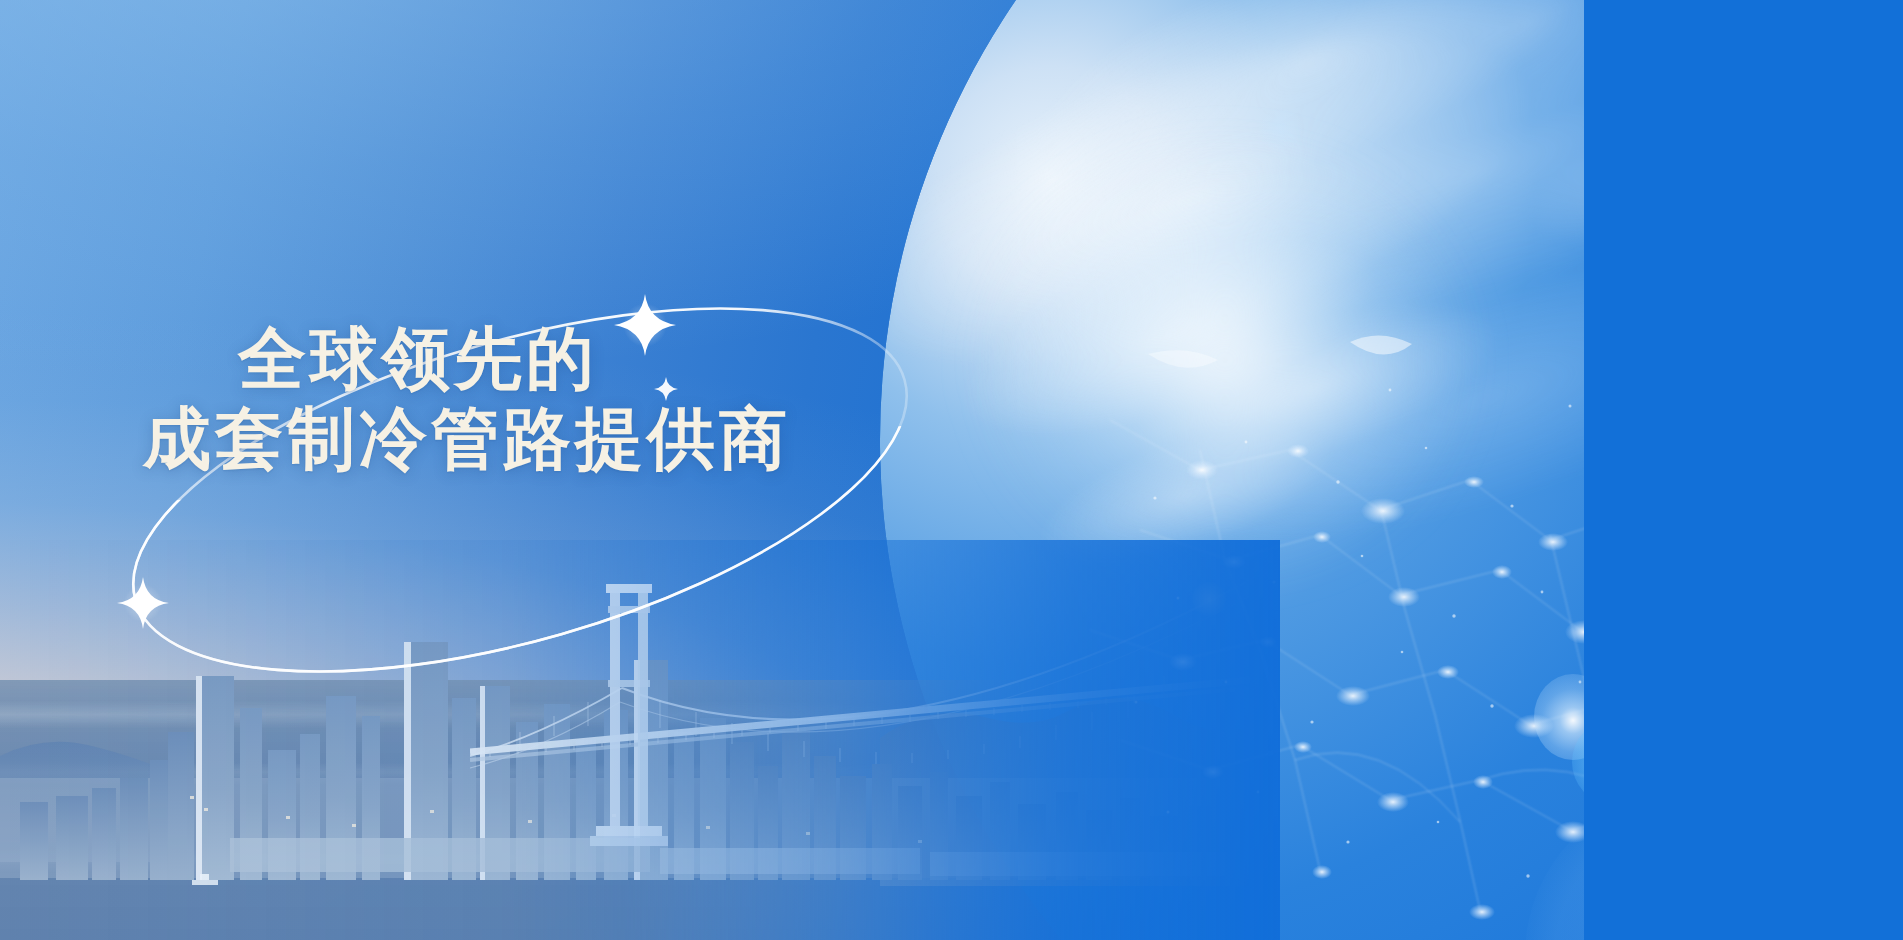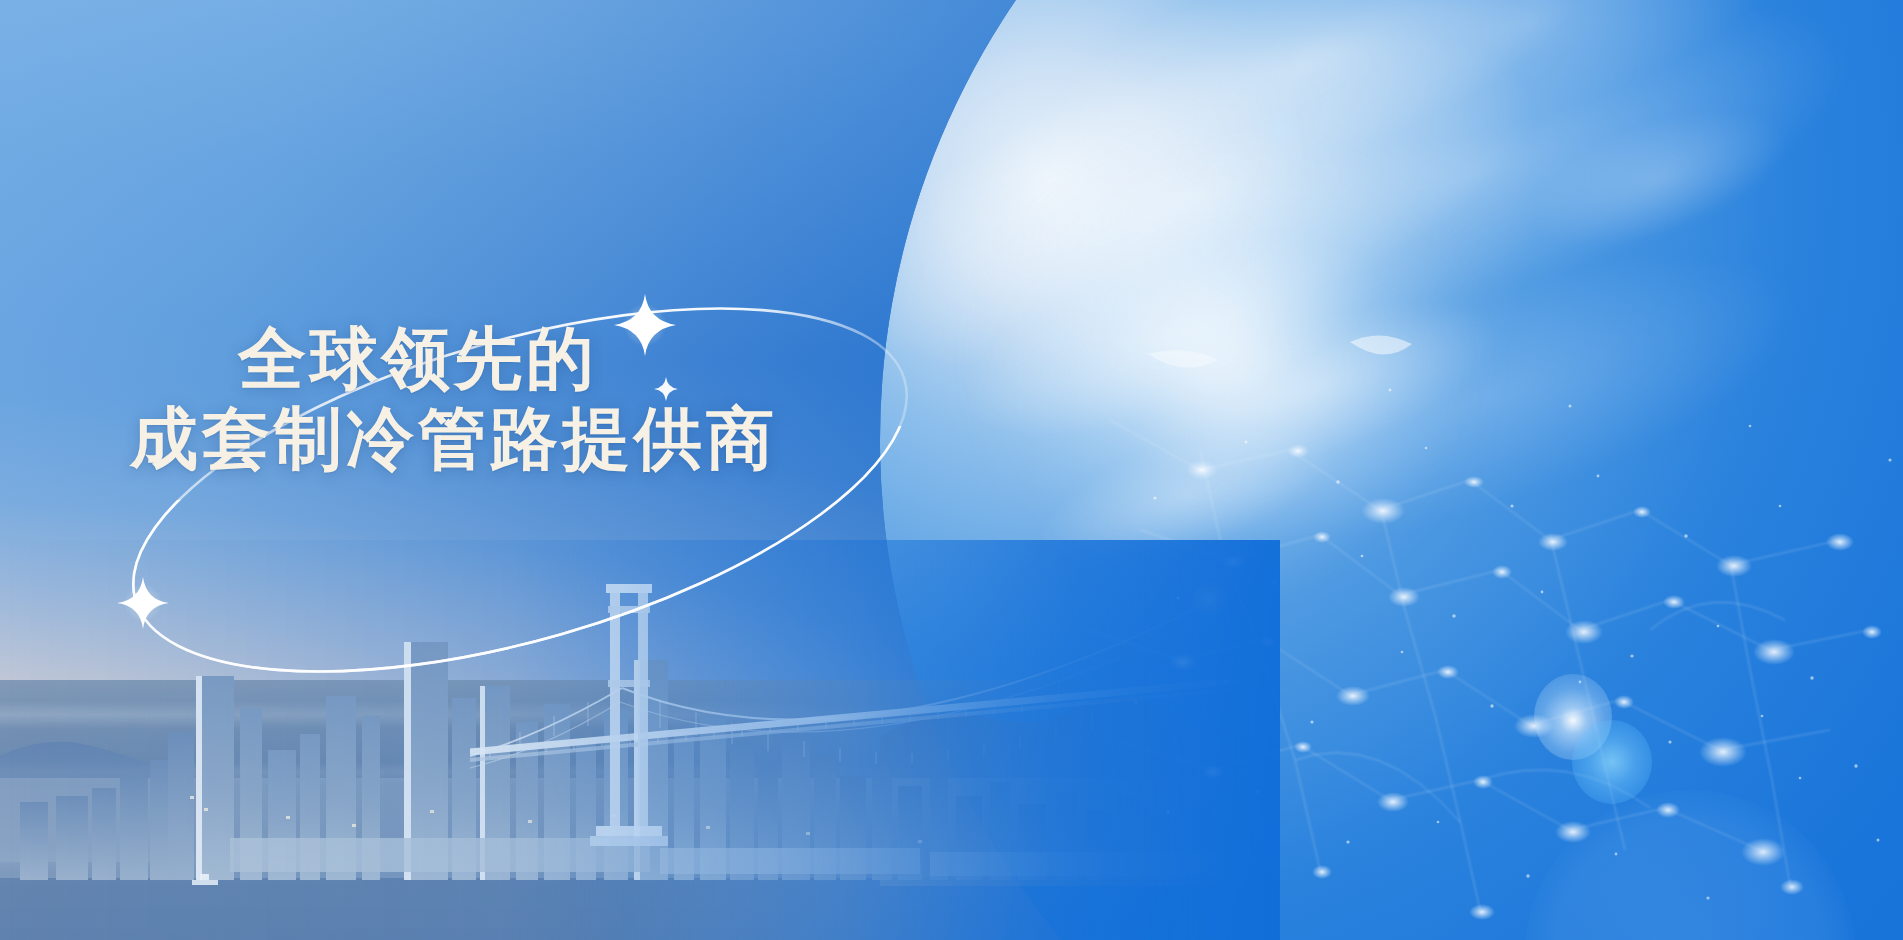--- a/index.html
+++ b/index.html
@@ -2,21 +2,21 @@
 <html><head>
 <meta charset="utf-8">
 <title>Hero Banner</title>
 <style>
   * { margin:0; padding:0; box-sizing:border-box; }
   html,body { width:1903px; height:940px; overflow:hidden; background:#1270d8; }
   body { font-family:"Liberation Sans","DejaVu Sans",sans-serif; }
 
   #stage {
     position:relative;
-    width:1903px; height:940px;
+    width:1584px; height:940px;
     overflow:hidden;
     isolation:isolate;
   }
 
   
   .layer { position:absolute; inset:0; }
 
   
   .bg-base {
     background:
@@ -229,21 +229,21 @@
   .headline .line {
     color:#f6f1e4;
     font-size:68px;
     font-weight:700;
     line-height:1.18;
     letter-spacing:4px;
     white-space:nowrap;
     text-shadow:0 2px 14px rgba(25,70,130,0.28), 0 1px 2px rgba(30,80,140,0.18);
   }
   .headline .line-1 { margin-left:108px; }
-  .headline .line-2 { margin-left:0px; }
+  .headline .line-2 { margin-left:13px; }
 
   
   .orbit-front { z-index:40; }
   .orbit-back  { z-index:10; }
 </style>
 </head>
 <body>
 
 <div id="stage">
 

